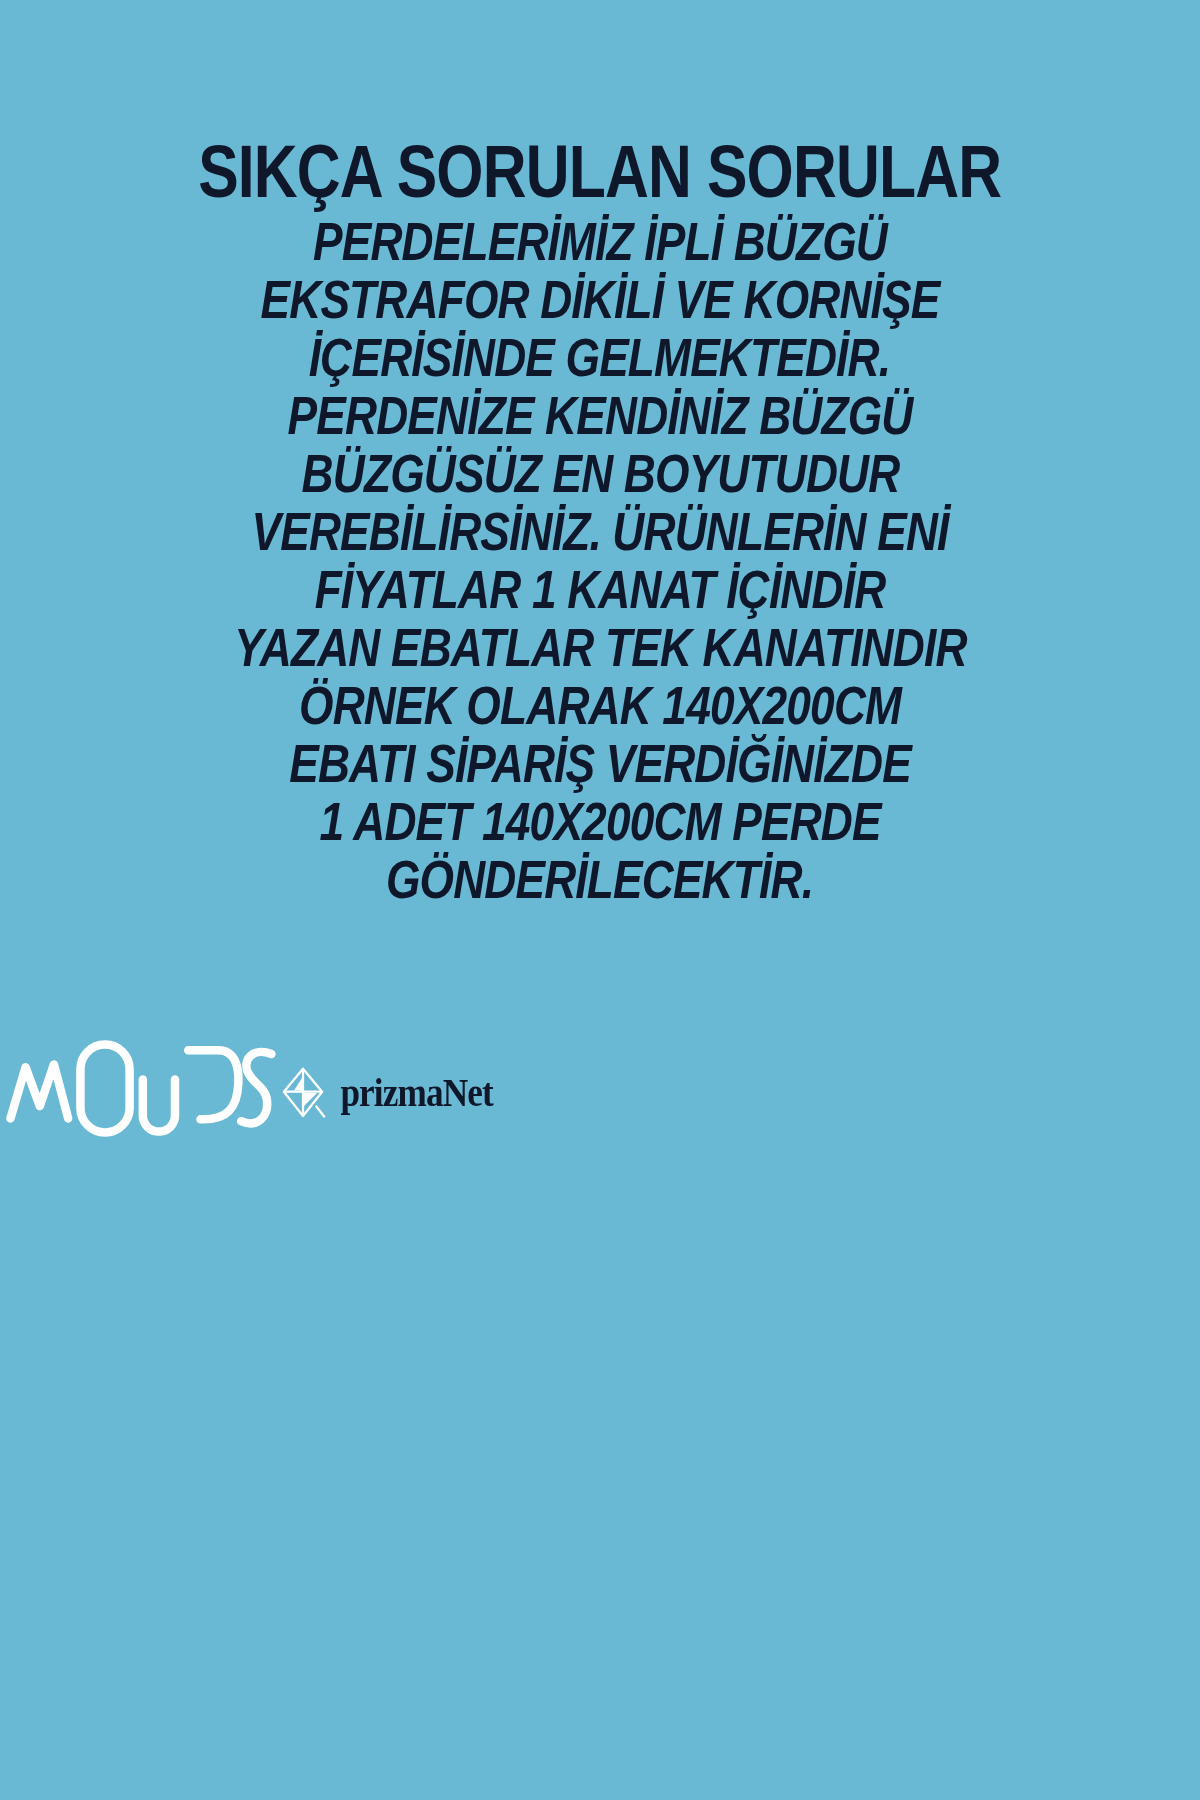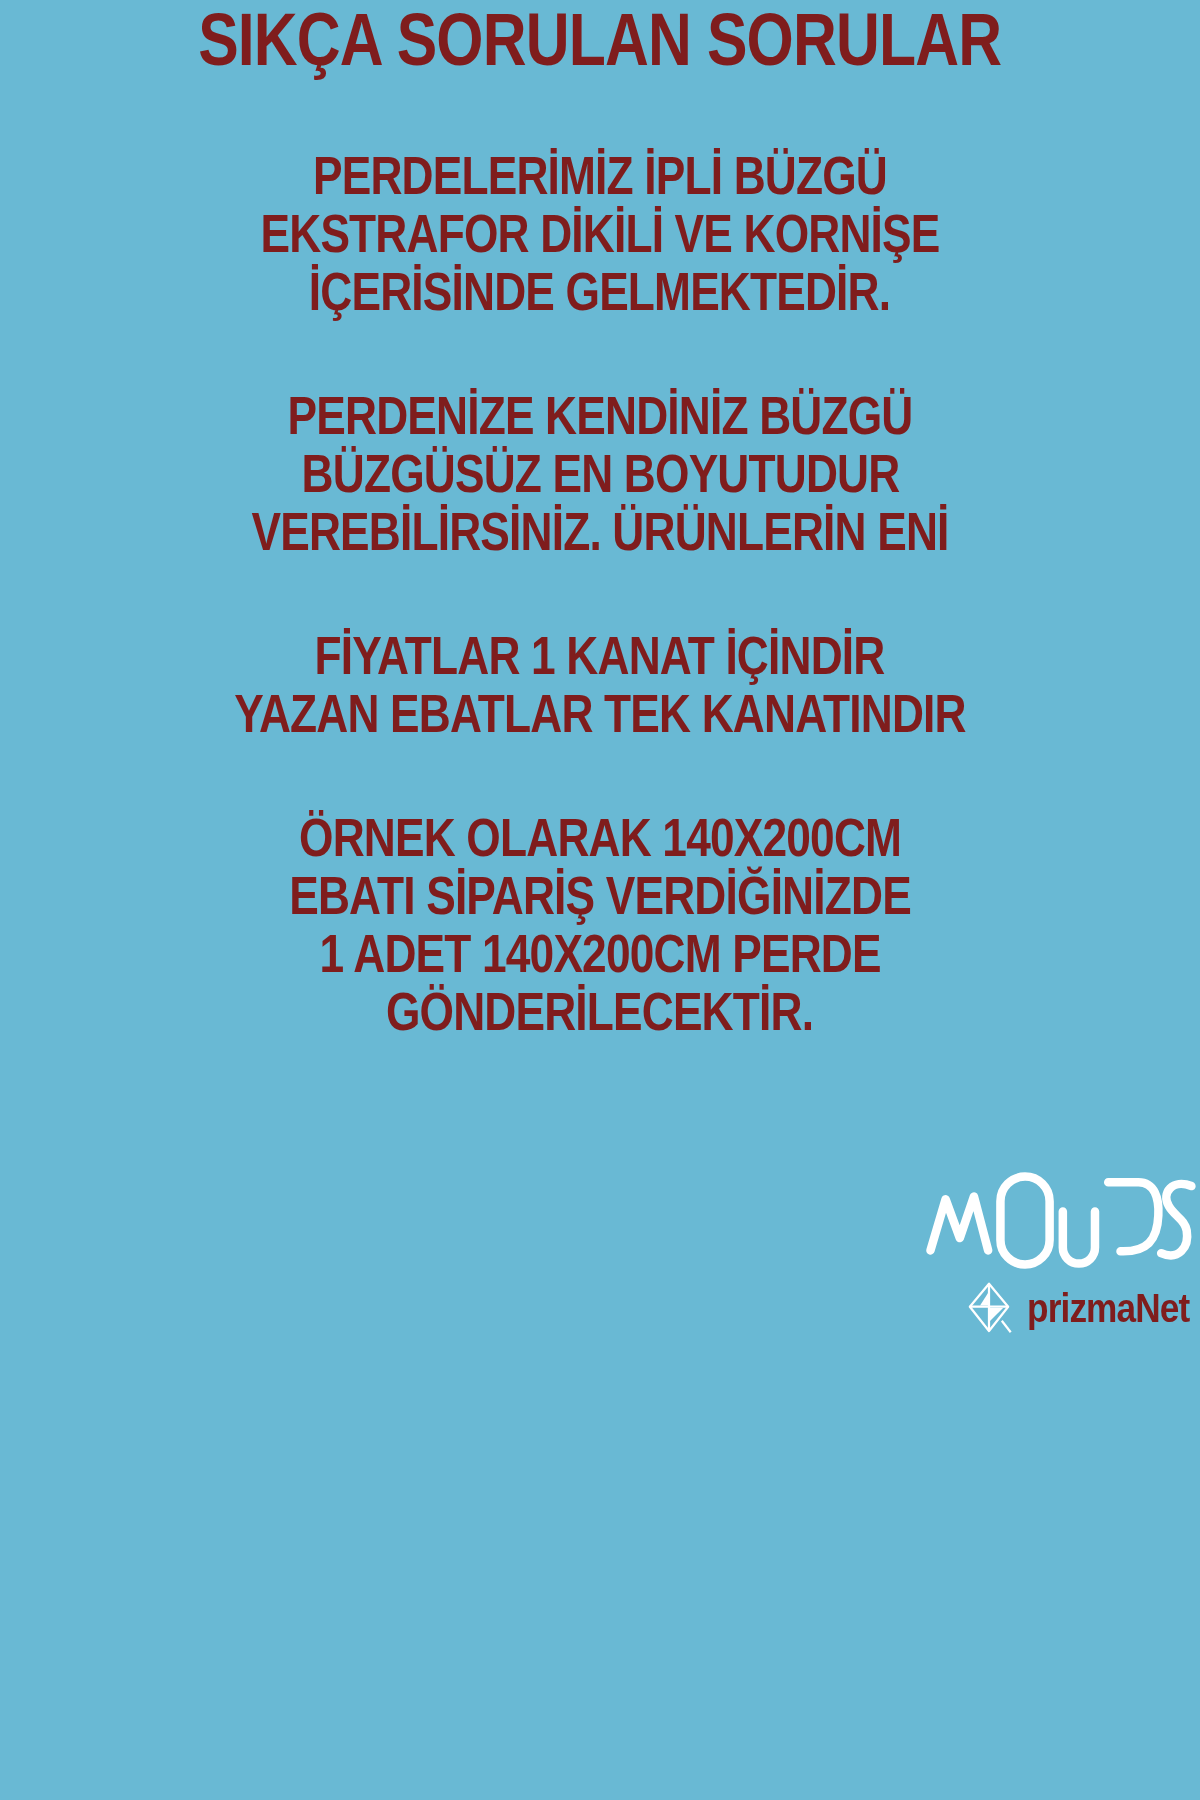--- a/index.html
+++ b/index.html
@@ -1,48 +1,49 @@
 <!DOCTYPE html>
 <html><head>
 <meta charset="utf-8">
 <style>
   html,body{margin:0;padding:0;background:#4e4e4e;}
   .page{
     position:relative;
     width:1200px;height:1800px;
     margin:0 auto;
     background:#69b9d4;
-    color:#7f1d1d;
+    color:#0f172a;
     font-family:"Liberation Sans","DejaVu Sans",sans-serif;
     font-weight:700;
     text-align:center;
     overflow:hidden;
     box-sizing:border-box;
+    padding-top:132px;
   }
   .cx{ 
     display:inline-block;
     transform:scaleX(0.82);
     transform-origin:50% 50%;
     white-space:nowrap;
   }
   .title-line{
     height:80px;line-height:80px;
     font-size:74px;
     letter-spacing:-1px;
     margin:0;
   }
-  .para{margin-top:66px;}
+  .para{font-style:italic;}
   .para .text-line{
     height:58px;line-height:58px;
     font-size:54px;
     letter-spacing:-1px;
   }
   .logo{
     margin-top:130px;
-    display:flex;flex-direction:column;align-items:flex-end;
+    display:flex;flex-direction:row;align-items:center;font-family:Liberation Serif, serif;
   }
   .brand-svg{display:block;width:280px;height:104px;}
   .subbrand{
     margin-top:6px;
     display:flex;align-items:center;justify-content:center;
   }
   .diamond-svg{display:block;width:46px;height:56px;margin-right:4px;}
   .subbrand-text{
     display:inline-block;
     font-size:40px;

